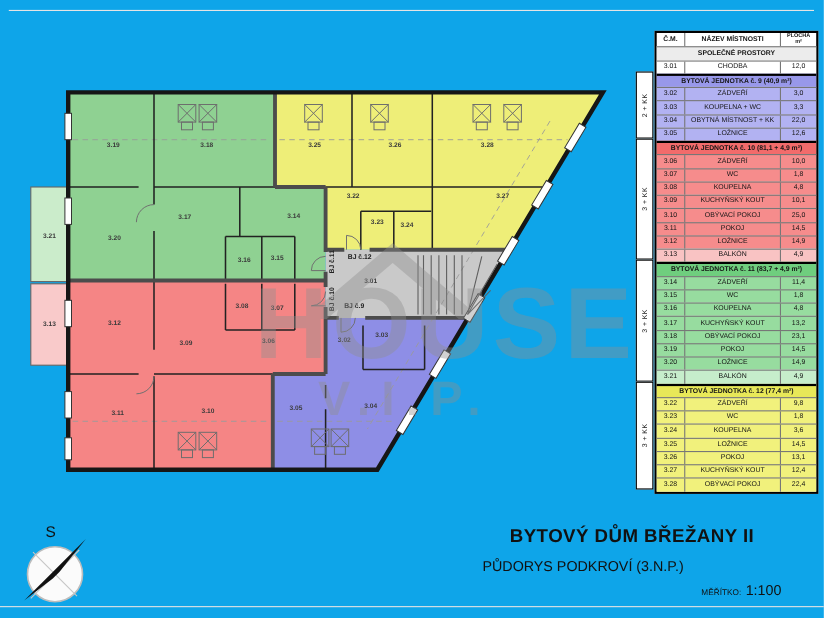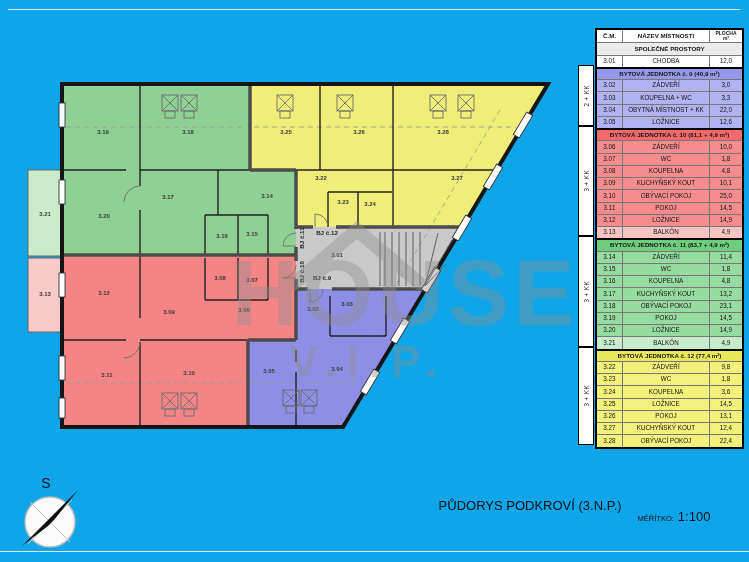--- a/index.html
+++ b/index.html
@@ -20,21 +20,21 @@
   .spanrow{flex:1;font-weight:700;font-size:6.2px;}
   .hdr{font-weight:700;font-size:6.2px;}
   .hdr3{flex-direction:column;font-size:5px;font-weight:700;line-height:1.05;}
   .unitbox{position:absolute;left:578px;width:16px;border:1.5px solid #000;background:#fff;
            box-sizing:border-box;display:flex;align-items:center;justify-content:center;}
   .unitbox span{writing-mode:vertical-rl;transform:rotate(180deg);font-size:6.3px;color:#222;letter-spacing:.4px;}
   
   #titleblock{position:absolute;left:402px;top:478px;width:345px;text-align:center;color:#111;}
   #tb-title{font-size:17px;font-weight:700;letter-spacing:.4px;}
   #tb-sub{font-size:7.5px;margin-top:5px;color:#222;}
-  #tb-line3{margin-top:9px;display:flex;align-items:center;justify-content:center;gap:16px;}
+  #tb-line3{margin-top:9px;display:flex;align-items:flex-start;justify-content:center;gap:16px;}
   #tb-drawing{font-size:13px;}
   #tb-scale{font-size:13px;display:flex;align-items:baseline;gap:4px;}
   #tb-scale .sl{font-size:7.5px;margin-top:27px;}
   svg text{font-family:"Liberation Sans","DejaVu Sans",sans-serif;}
   .room-label{font-size:6px;font-weight:700;fill:#3b3b3b;text-anchor:middle;}
   .door-label{font-size:6.2px;font-weight:700;fill:#222;text-anchor:middle;}
 </style>
 </head>
 <body>
 
@@ -385,20 +385,21 @@
       </div>
       <div class="unitbox" style="top: 236px; height: 111px;">
         <span>3 + KK</span>
       </div>
       <div class="unitbox" style="top: 347px; height: 98px;">
         <span>3 + KK</span>
       </div>
     </div>
 
   <div id="titleblock">
+    <div id="tb-title">BYTOVÝ DŮM BŘEŽANY II</div>
     <div id="tb-line3">
       <span id="tb-drawing">PŮDORYS PODKROVÍ (3.N.P.)</span>
       <span id="tb-scale">
         <span class="sl">MĚŘÍTKO:</span>
         <span>1:100</span>
       </span>
     </div>
   </div>
 
   <svg viewBox="0 0 84 84" width="84" height="84" style="position:absolute;left:10px;top:476px;">

